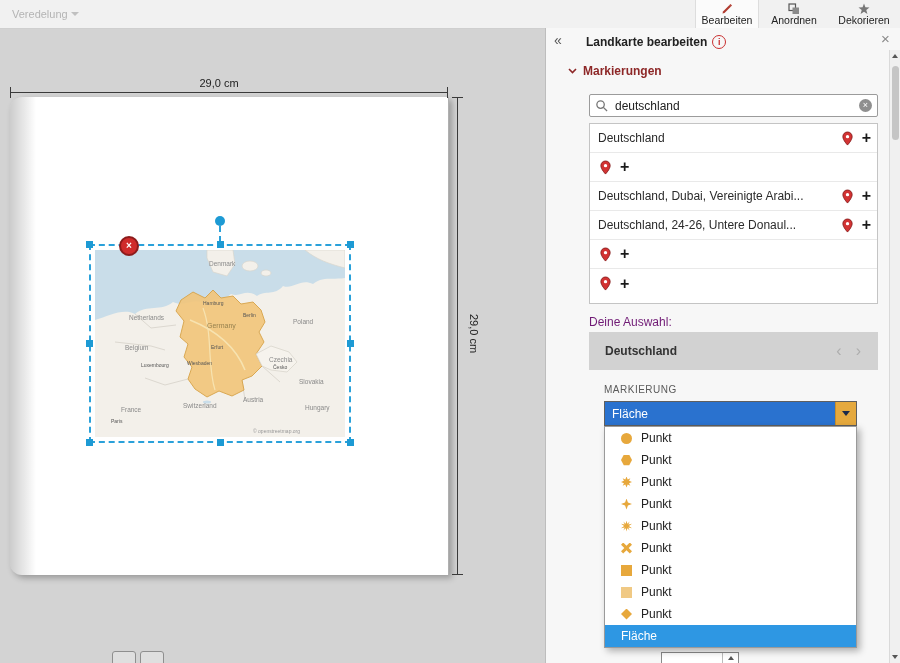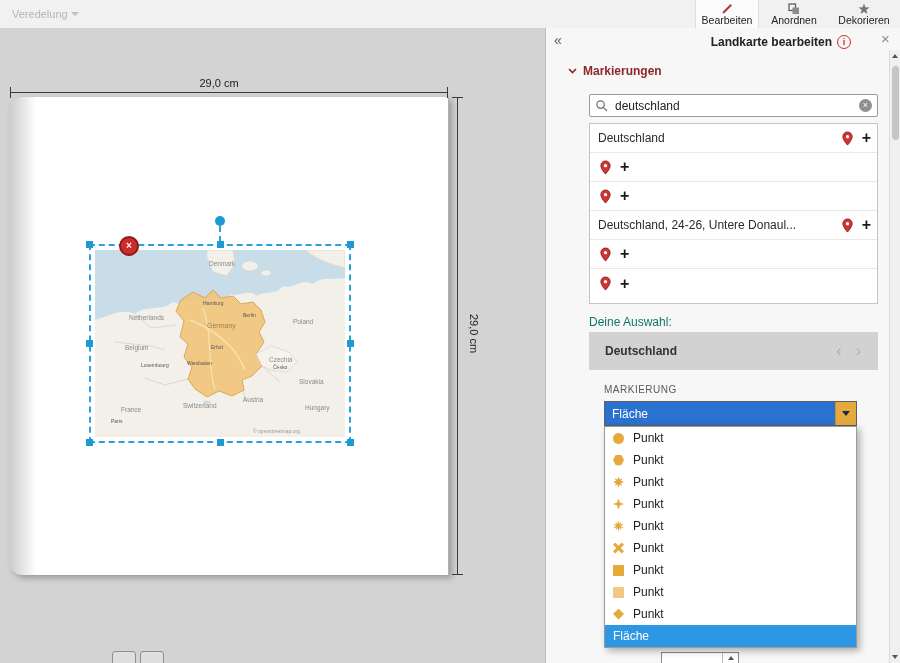--- a/index.html
+++ b/index.html
@@ -37,52 +37,52 @@
   .rot-line{position:absolute;left:calc(50% - 1px);top:-24px;height:16px;border-left:2px dashed #2aa1da;}
   .rot-dot{position:absolute;left:calc(50% - 5px);top:-34px;width:10px;height:10px;border-radius:50%;background:#1d9ad4;}
   .del-btn{position:absolute;left:24px;top:-14px;width:16px;height:16px;border-radius:50%;
            background:#cf2b2b;border:2px solid #8c1b1b;color:#fff;font-size:10px;font-weight:bold;
            display:flex;align-items:center;justify-content:center;line-height:1;}
 
   
   .panel{position:absolute;left:545px;top:28px;width:355px;height:635px;background:#f7f7f7;
          border-left:1px solid #bdbdbd;overflow:hidden;}
   .collapse-btn{position:absolute;left:8px;top:4px;font-size:14px;color:#555;}
-  .panel-title-row{position:absolute;left:40px;right:50px;top:7px;display:flex;align-items:center;justify-content:flex-end;gap:5px;}
+  .panel-title-row{position:absolute;left:40px;right:50px;top:7px;display:flex;align-items:center;justify-content:flex-start;gap:5px;}
   .panel-title{font-size:12px;font-weight:bold;color:#222;}
   .info-icon{width:12px;height:12px;border:1.5px solid #c92f2f;border-radius:50%;color:#c92f2f;
              font-size:9px;font-weight:bold;display:flex;align-items:center;justify-content:center;line-height:1;}
   .close-btn{position:absolute;left:335px;top:2px;font-size:15px;color:#8a8a8a;}
   .section-head{position:absolute;left:22px;top:36px;display:flex;align-items:center;gap:6px;
                 color:#8d2727;font-size:12px;font-weight:bold;text-align:center;}
   .searchbox{position:absolute;left:43px;top:66px;width:289px;height:23px;background:#fff;
              border:1px solid #9b9b9b;border-radius:2px;display:flex;align-items:center;box-sizing:border-box;padding:0 5px;}
   .searchbox input{flex:1;border:0;outline:0;font-size:12px;color:#222;margin-left:5px;font-family:"Liberation Sans",sans-serif;background:transparent;}
   .clear-btn{width:13px;height:13px;border-radius:50%;background:#8f8f8f;color:#fff;font-size:9px;
              display:flex;align-items:center;justify-content:center;line-height:1;}
   .results{position:absolute;left:43px;top:95px;width:289px;height:181px;background:#fff;
            border:1px solid #c4c4c4;box-sizing:border-box;}
   .rrow{height:29px;display:flex;align-items:center;border-bottom:1px solid #e9e9e9;padding:0 6px 0 8px;box-sizing:border-box;}
   .rrow:last-child{border-bottom:0;}
   .rlabel{flex:1;font-size:12px;color:#2b2b2b;white-space:nowrap;overflow:hidden;text-overflow:ellipsis;}
   .addbtn{font-size:16px;font-weight:700;color:#1a1a1a;margin-left:7px;line-height:1;}
-  .sel-heading{position:absolute;left:43px;top:287px;font-size:12px;color:#0f766e;}
+  .sel-heading{position:absolute;left:43px;top:287px;font-size:12px;color:#701a75;}
   .sel-card{position:absolute;left:43px;top:304px;width:289px;height:38px;background:#d2d2d2;
             display:flex;align-items:center;box-sizing:border-box;padding:0 10px 0 16px;}
   .sel-card .name{flex:1;font-size:12px;font-weight:bold;color:#333;}
   .card-arrow{font-size:16px;color:#aeaeae;padding:0 7px;line-height:1;}
   .mark-label{position:absolute;left:58px;top:356px;font-size:10px;color:#5a5a5a;letter-spacing:.5px;}
   .combo{position:absolute;left:58px;top:373px;width:253px;height:25px;border:1px solid #5f5f5f;
          box-sizing:border-box;display:flex;background:#2a72cf;}
   .combo .cval{flex:1;color:#fff;font-size:12px;display:flex;align-items:center;padding-left:7px;}
   .combo .cbtn{width:20px;background:#e5a93e;border-left:1px solid #c88f2a;display:flex;align-items:center;justify-content:center;}
   .combo .cbtn .tri{width:0;height:0;border-left:4px solid transparent;border-right:4px solid transparent;border-top:5px solid #1b2a4a;}
   .dropdown{position:absolute;left:58px;top:398px;width:253px;background:#fff;border:1px solid #9a9a9a;
             box-shadow:3px 3px 7px rgba(0,0,0,.3);box-sizing:border-box;z-index:5;}
-  .opt{height:22px;display:flex;align-items:center;padding-left:8px;font-size:12px;color:#222;}
+  .opt{height:22px;display:flex;align-items:center;padding-left:16px;font-size:12px;color:#222;}
   .opt.selected{background:#2e97e3;color:#fff;}
   .shape{width:11px;height:11px;display:inline-block;margin-right:9px;background:#e7a83c;flex:0 0 auto;}
   .shape-circle{border-radius:50%;}
   .shape-hexagon{clip-path:polygon(25% 3%,75% 3%,100% 50%,75% 97%,25% 97%,0 50%);}
   .shape-star8{clip-path:polygon(50% 0,61% 27%,85% 15%,73% 39%,100% 50%,73% 61%,85% 85%,61% 73%,50% 100%,39% 73%,15% 85%,27% 61%,0 50%,27% 39%,15% 15%,39% 27%);}
   .shape-star4{clip-path:polygon(50% 0,63% 37%,100% 50%,63% 63%,50% 100%,37% 63%,0 50%,37% 37%);}
   .shape-sun{clip-path:polygon(50% 0,57% 30%,79% 9%,66% 36%,100% 29%,72% 50%,100% 71%,66% 64%,79% 91%,57% 70%,50% 100%,43% 70%,21% 91%,34% 64%,0 71%,28% 50%,0 29%,34% 36%,21% 9%,43% 30%);}
   .shape-cross{clip-path:polygon(20% 0,50% 30%,80% 0,100% 20%,70% 50%,100% 80%,80% 100%,50% 70%,20% 100%,0 80%,30% 50%,0 20%);}
   .shape-square-light{background:#f0c984;}
   .shape-diamond{clip-path:polygon(50% 0,100% 50%,50% 100%,0 50%);}
@@ -237,20 +237,21 @@
         <span class="addbtn">+</span>
       </div>
       <div class="rrow">
         <svg width="15" height="15" viewBox="0 0 16 16">
             <path d="M8 1C5.2 1 3 3.2 3 6c0 3.7 5 9 5 9s5-5.3 5-9c0-2.8-2.2-5-5-5z" fill="#d23333" stroke="#7a1515" stroke-width="0.8"></path>
             <circle cx="8" cy="6" r="1.8" fill="#fff"></circle>
           </svg>
         <span class="addbtn">+</span>
       </div>
       <div class="rrow">
+        <span class="rlabel">Deutschland, Dubai, Vereinigte Arabi...</span>
         <svg width="15" height="15" viewBox="0 0 16 16">
             <path d="M8 1C5.2 1 3 3.2 3 6c0 3.7 5 9 5 9s5-5.3 5-9c0-2.8-2.2-5-5-5z" fill="#d23333" stroke="#7a1515" stroke-width="0.8"></path>
             <circle cx="8" cy="6" r="1.8" fill="#fff"></circle>
           </svg>
         <span class="addbtn">+</span>
       </div>
       <div class="rrow">
         <span class="rlabel">Deutschland, 24-26, Untere Donaul...</span>
         <svg width="15" height="15" viewBox="0 0 16 16">
             <path d="M8 1C5.2 1 3 3.2 3 6c0 3.7 5 9 5 9s5-5.3 5-9c0-2.8-2.2-5-5-5z" fill="#d23333" stroke="#7a1515" stroke-width="0.8"></path>

